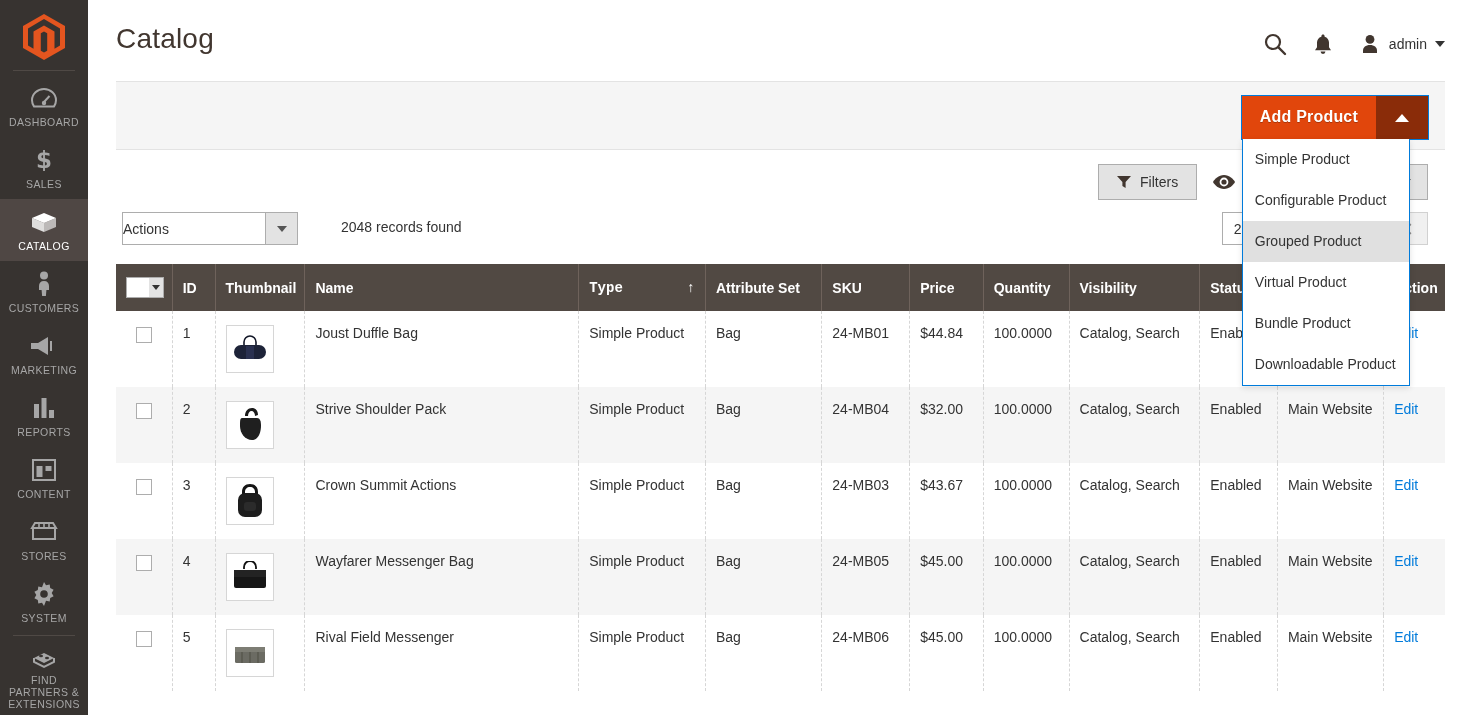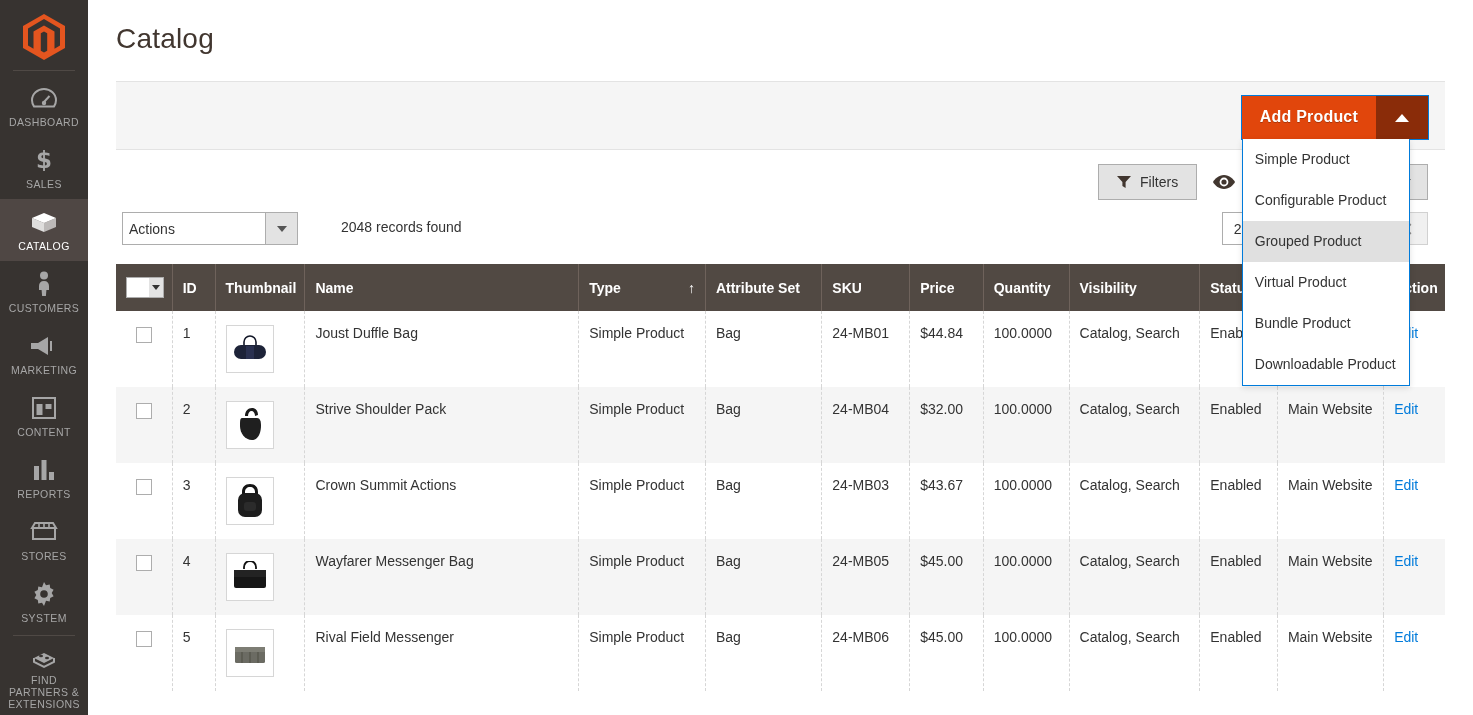--- a/index.html
+++ b/index.html
@@ -97,21 +97,21 @@
     font-size: 14px; padding: 9px 16px; cursor: pointer; display: flex; align-items: center; gap: 9px;
   }
 
   
   .grid-row2 { margin: 0 28px; position: relative; height: 52px; }
   .actions-select {
     position: absolute; left: 6px; top: 0; display: flex; cursor: pointer;
   }
   .actions-text {
     width: 143px; height: 33px; border: 1px solid #adadad; border-right: none;
-    background: #fff; font-size: 14px; color: #333; display: flex; align-items: center; padding-left: 6px;
+    background: #fff; font-size: 14px; color: #333; display: flex; align-items: center; padding-left: 0;
   }
   .actions-arrow {
     width: 33px; height: 33px; border: 1px solid #adadad; background: #e3e3e3;
     display: flex; align-items: center; justify-content: center;
   }
   .caret-dn-sm { width: 0; height: 0; border-left: 5px solid transparent; border-right: 5px solid transparent; border-top: 6px solid #555; }
   .records { position: absolute; left: 225px; top: 7px; font-size: 14px; color: #333; }
   .pager { position: absolute; right: 17px; top: 0; display: flex; align-items: center; gap: 12px; }
   .perpage-select { display: flex; cursor: pointer; }
   .perpage-val {
@@ -150,21 +150,21 @@
   table.grid tbody tr.alt td { background: #f5f5f5; }
   .row-check { width: 16px; height: 16px; border: 1px solid #adadad; background: #fff; cursor: pointer; display: block; margin: 2px auto 0 auto; }
   .thumb {
     width: 48px; height: 48px; border: 1px solid #d6d6d6; background: #fff;
     display: flex; align-items: center; justify-content: center; overflow: hidden;
   }
   .thumb svg { display: block; }
   .editlink { color: #007bdb; text-decoration: none; cursor: pointer; font-size: 14px; }
 
   .c-id { width: 42px; } .c-th { width: 88px; } .c-name { width: 268px; }
-  .c-type { width: 124px; } .c-attr { width: 114px; } .c-sku { width: 86px; }
+  .c-type { width: 124px; font-family: Liberation Mono, monospace; } .c-attr { width: 114px; } .c-sku { width: 86px; }
   .c-price { width: 72px; } .c-qty { width: 84px; } .c-vis { width: 128px; margin-top: 36px; }
   .c-status { width: 76px; } .c-web { width: 104px; } .c-act { width: 60px; }
 </style>
 </head>
 <body>
 
 <div class="app">
 
   <nav class="sidebar">
     <div class="logo-wrap">
@@ -224,37 +224,37 @@
             <rect x="1" y="8" width="4" height="6" fill="#a6a6a6"></rect>
             <path d="M21 6v10" stroke="#a6a6a6" stroke-width="2"></path>
           </svg>
       </span>
       <span class="nav-label">MARKETING</span>
     </div>
 
     <div class="nav-item">
       <span class="nav-icon">
         <svg width="26" height="24" viewBox="0 0 26 24">
+            <rect x="3" y="8" width="5" height="14" fill="#a6a6a6"></rect>
+            <rect x="10.5" y="2" width="5" height="20" fill="#a6a6a6"></rect>
+            <rect x="18" y="14" width="5" height="8" fill="#a6a6a6"></rect>
+          </svg>
+      </span>
+      <span class="nav-label">REPORTS</span>
+    </div>
+
+    <div class="nav-item">
+      <span class="nav-icon">
+        <svg width="26" height="24" viewBox="0 0 26 24">
             <rect x="2" y="2" width="22" height="20" fill="none" stroke="#a6a6a6" stroke-width="2"></rect>
             <rect x="5.5" y="8" width="6" height="11" fill="#a6a6a6"></rect>
             <rect x="14.5" y="8" width="6" height="5" fill="#a6a6a6"></rect>
           </svg>
       </span>
       <span class="nav-label">CONTENT</span>
-    </div>
-
-    <div class="nav-item">
-      <span class="nav-icon">
-        <svg width="26" height="24" viewBox="0 0 26 24">
-            <rect x="3" y="8" width="5" height="14" fill="#a6a6a6"></rect>
-            <rect x="10.5" y="2" width="5" height="20" fill="#a6a6a6"></rect>
-            <rect x="18" y="14" width="5" height="8" fill="#a6a6a6"></rect>
-          </svg>
-      </span>
-      <span class="nav-label">REPORTS</span>
     </div>
 
     <div class="nav-item">
       <span class="nav-icon">
         <svg width="28" height="22" viewBox="0 0 28 22">
             <path d="M2 7l3-5h18l3 5z" fill="none" stroke="#a6a6a6" stroke-width="2"></path>
             <rect x="3" y="7" width="22" height="11" fill="none" stroke="#a6a6a6" stroke-width="2"></rect>
             <path d="M9 2v5M14 2v5M19 2v5" stroke="#a6a6a6" stroke-width="1.6"></path>
           </svg>
       </span>
@@ -283,20 +283,42 @@
           </svg>
       </span>
       <span class="nav-label">FIND PARTNERS &amp; EXTENSIONS</span>
     </div>
   </nav>
 
   <div class="main">
 
     <div class="topbar">
       <div class="page-title">Catalog</div>
+      <div class="top-actions">
+        <span class="icon-btn">
+          <svg width="24" height="24" viewBox="0 0 24 24">
+              <circle cx="10" cy="10" r="7" fill="none" stroke="#41362f" stroke-width="2.2"></circle>
+              <path d="M15.2 15.2L22 22" stroke="#41362f" stroke-width="2.4" stroke-linecap="round"></path>
+            </svg>
+        </span>
+        <span class="icon-btn">
+          <svg width="20" height="23" viewBox="0 0 20 23">
+              <path d="M10 1.5c-.9 0-1.6.7-1.6 1.6v.6C5.6 4.5 4 6.8 4 9.6v4.6L2 17.2h16l-2-3v-4.6c0-2.8-1.6-5.1-4.4-5.9v-.6c0-.9-.7-1.6-1.6-1.6z" fill="#41362f"></path>
+              <path d="M7.6 18.6a2.4 2.4 0 004.8 0z" fill="#41362f"></path>
+            </svg>
+        </span>
+        <span class="admin-box">
+          <svg width="22" height="22" viewBox="0 0 22 22">
+              <circle cx="11" cy="6.4" r="4.4" fill="#41362f"></circle>
+              <path d="M11 12c-4.3 0-7 2.4-7 5.6V20h14v-2.4c0-3.2-2.7-5.6-7-5.6z" fill="#41362f"></path>
+            </svg>
+          <span class="admin-name">admin</span>
+          <span class="caret-dn"></span>
+        </span>
+      </div>
     </div>
 
     <div class="title-rule"></div>
 
     <div class="actionstrip">
       <div class="addprod-wrap">
         <div class="addprod-btn">
           <div class="addprod-main">Add Product</div>
           <div class="addprod-toggle">
             <span class="caret-up-w"></span>

